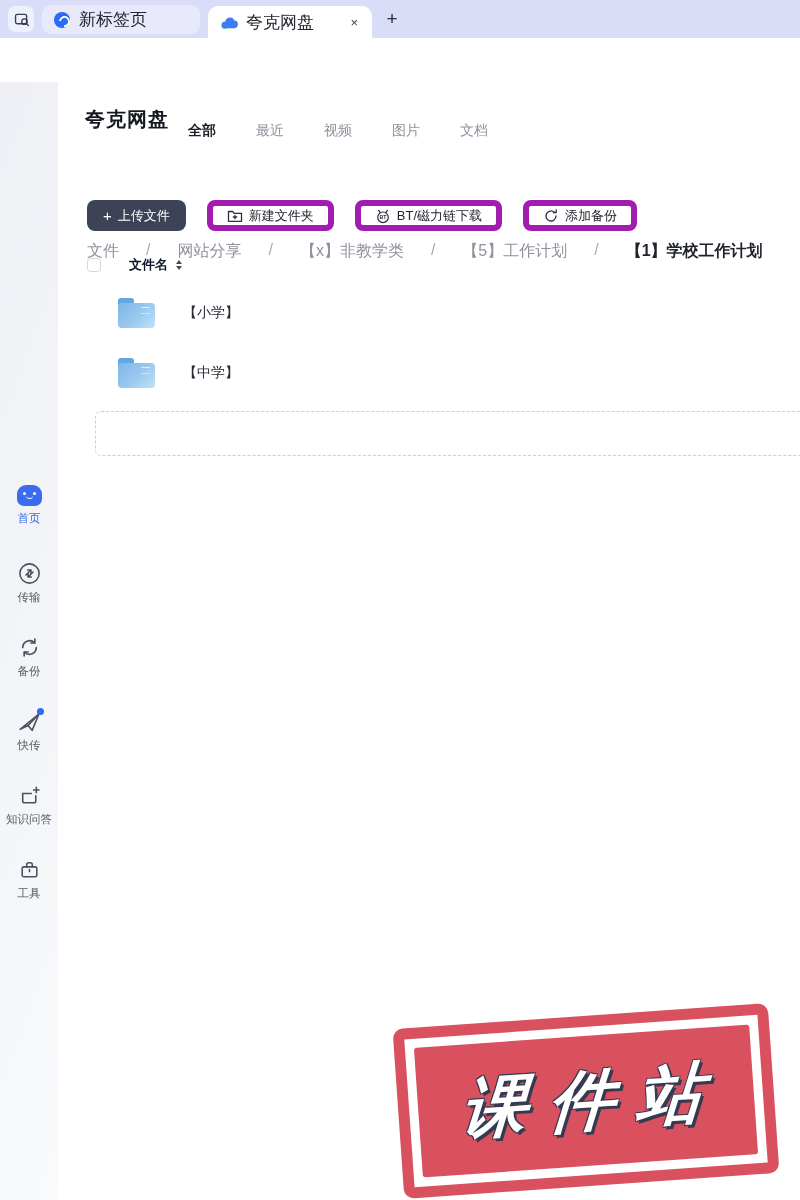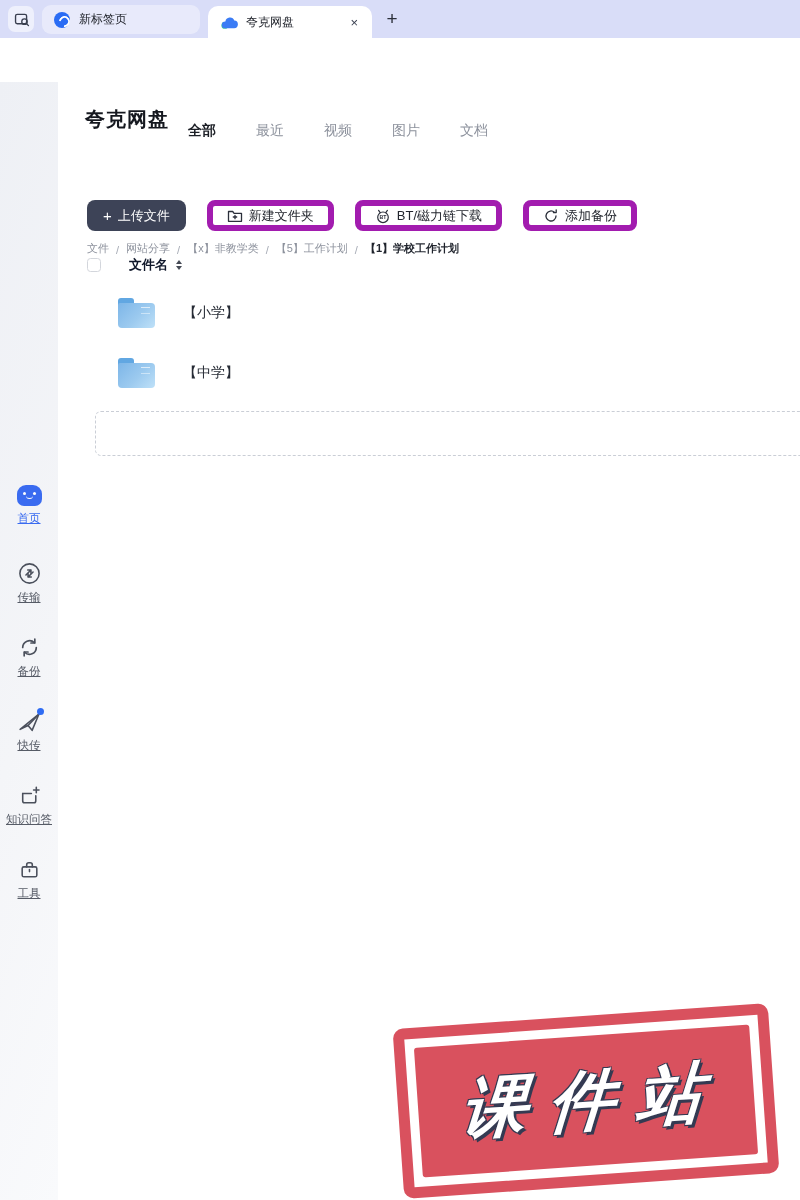--- a/index.html
+++ b/index.html
@@ -9,58 +9,58 @@
 
   
   .tabbar { position:absolute; left:0; top:0; width:800px; height:38px; background:#d9ddf8; }
   .tab-search-btn { position:absolute; left:8px; top:6px; width:26px; height:26px; border-radius:7px;
     background:rgba(255,255,255,.55); display:flex; align-items:center; justify-content:center; cursor:pointer; }
   .tab-inactive { position:absolute; left:42px; top:5px; width:158px; height:29px; border-radius:9px;
     background:rgba(255,255,255,.40); display:flex; align-items:center; padding:0 12px; gap:9px; cursor:pointer; }
   .quark-logo { position:relative; width:16px; height:16px; border-radius:50%; background:#2a6cf4; flex:0 0 auto; }
   .quark-logo::after { content:""; position:absolute; left:5px; top:4px; width:7px; height:7px;
     border:2px solid #fff; border-radius:50%; border-left-color:transparent; transform:rotate(-40deg); }
-  .tab-label { font-size:12px; color:#23262e; white-space:nowrap; }
+  .tab-label { font-size:17px; color:#23262e; white-space:nowrap; }
   .tab-active { position:absolute; left:208px; top:6px; width:164px; height:32px; background:#fff;
     border-radius:10px 10px 0 0; display:flex; align-items:center; padding:0 12px; gap:8px; cursor:pointer; }
   .tab-active .tab-label { flex:1; }
   .tab-close { font-size:13px; color:#3a4050; line-height:1; cursor:pointer; padding:2px; }
   .newtab-btn { position:absolute; left:380px; top:7px; width:24px; height:24px; display:flex;
     align-items:center; justify-content:center; font-size:19px; font-weight:300; color:#2b2f3a; cursor:pointer; }
 
   
   .navbar { position:absolute; left:0; top:38px; width:800px; height:44px; background:#fff; }
   .nav-btn { position:absolute; top:52px; width:22px; height:18px; display:flex; align-items:center; justify-content:center; cursor:pointer; }
   .nav-back { left:74px; } .nav-fwd { left:106px; } .nav-refresh { left:138px; }
   .searchbar { position:absolute; left:228px; top:47px; width:580px; height:29px; border-radius:15px;
     background:#f0f1f5; display:flex; align-items:center; padding:0 10px; cursor:text; }
 
   
   .sidebar { position:absolute; left:0; top:82px; width:58px; height:1118px;
     background:linear-gradient(110deg,#eef0f5 0%,#f4f5f8 55%,#f9fafc 100%); }
   .side-item { position:absolute; left:0; width:58px; display:flex; flex-direction:column;
     align-items:center; gap:5px; cursor:pointer; }
-  .side-label { font-size:11.5px; color:#565b66; white-space:nowrap;text-decoration:underline; }
+  .side-label { font-size:11.5px; color:#565b66; white-space:nowrap; }
   .side-item.active .side-label { color:#3a6bf0; }
   .home-glyph { position:relative; width:25px; height:21px; background:#3a6bf0;
     border-radius:9px 9px 7px 7px; }
   .home-glyph .eyes { position:absolute; left:6px; top:7px; width:3px; height:3px; border-radius:50%;
     background:#fff; box-shadow:10px 0 0 #fff; }
   .home-glyph .smile { position:absolute; left:9px; top:10px; width:7px; height:4px;
     border-bottom:1.6px solid #fff; border-radius:0 0 6px 6px; }
   .badge-dot { position:absolute; right:11px; top:-2px; width:7px; height:7px; border-radius:50%; background:#2f6cf3; }
 
   
   .main { position:absolute; left:58px; top:82px; width:742px; height:1118px; background:#fff; }
   .page-title { position:absolute; left:27px; top:24px; font-size:20px; font-weight:700; color:#15181f; letter-spacing:1px; }
   .filter-tabs { position:absolute; left:130px; top:40px; display:flex; gap:40px; }
   .ftab { font-size:14px; color:#8c919c; cursor:pointer; white-space:nowrap; }
   .ftab.active { color:#1c1f26; font-weight:700; }
 
-  .breadcrumb { position:absolute; left:29px; top:159px; display:flex; align-items:flex-end; font-size:11px; white-space:nowrap; }
+  .breadcrumb { position:absolute; left:29px; top:159px; display:flex; align-items:flex-start; font-size:16px; white-space:nowrap;gap:20px; }
   .crumb { color:#8d929d; cursor:pointer; }
   .crumb-sep { color:#a6abb5; margin:0 7px; }
   .crumb-current { color:#1f232c; font-weight:700; }
 
   .actions { position:absolute; left:29px; top:118px; display:flex; gap:21px; }
   .btn { height:31px; border-radius:8px; display:flex; align-items:center; gap:6px; padding:0 14px;
     font-size:13px; cursor:pointer; background:#fff; border:6px solid #a21caf; color:#23262e; white-space:nowrap; }
   .btn-primary { background:#3d4357; border:none; color:#fff; padding:0 16px; }
   .btn-plus { font-size:15px; font-weight:400; line-height:1; }
 

